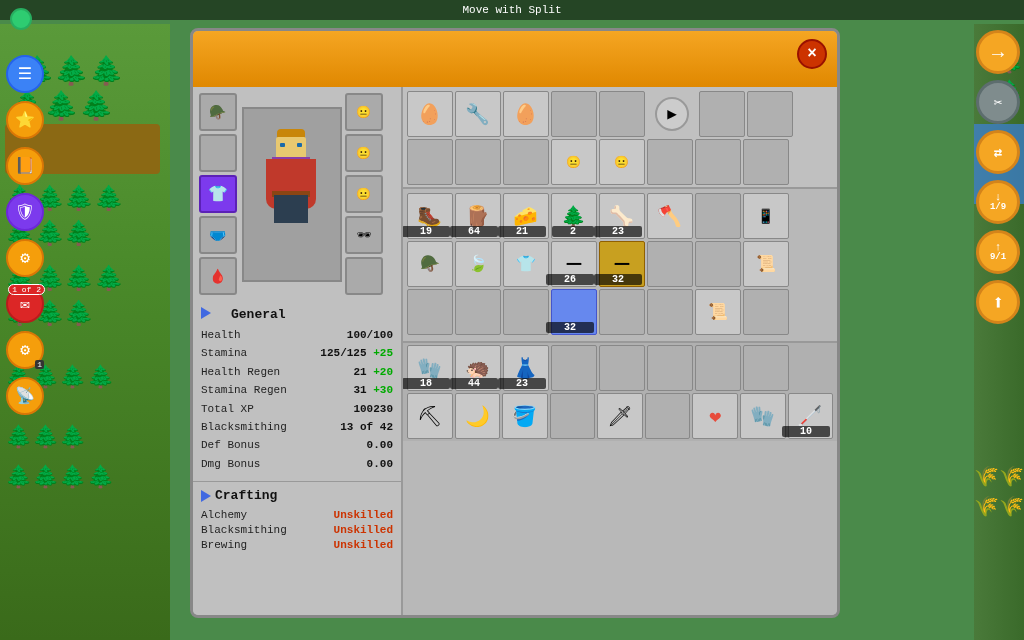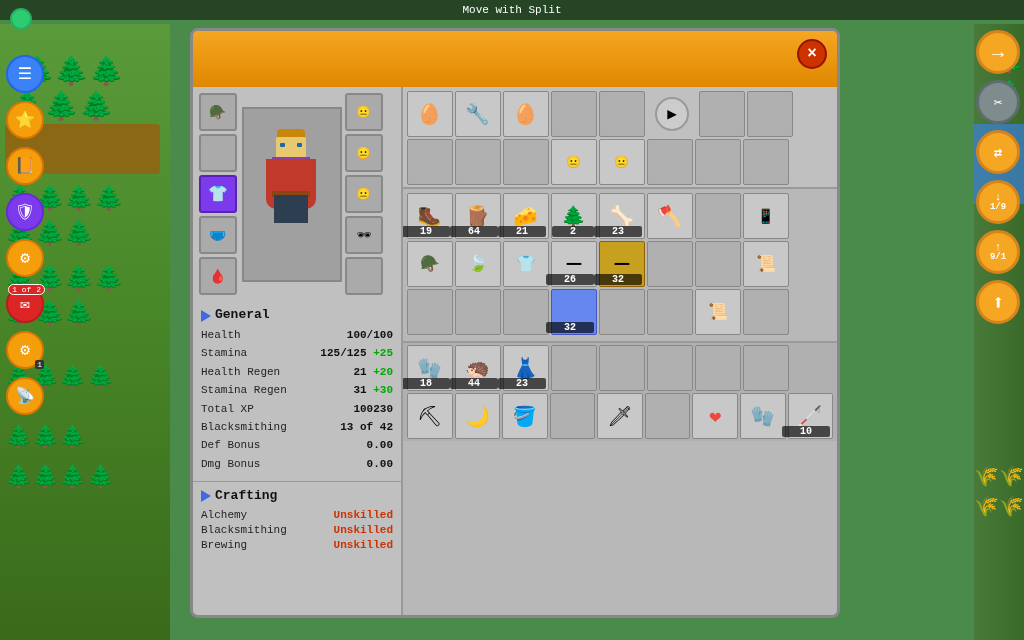--- a/index.html
+++ b/index.html
@@ -112,22 +112,22 @@
 
     
     .stats-section {
       padding: 6px 8px;
       font-size: 11px;
       color: #111;
     }
 
     .stats-header {
       display: flex;
-      align-items: flex-end;
-      gap: 4px;
+      align-items: flex-start;
+      gap: 20px;
       margin-bottom: 6px;
     }
 
     .stats-triangle {
       width: 0;
       height: 0;
       border-top: 6px solid transparent;
       border-bottom: 6px solid transparent;
       border-left: 10px solid #4169e1;
     }

